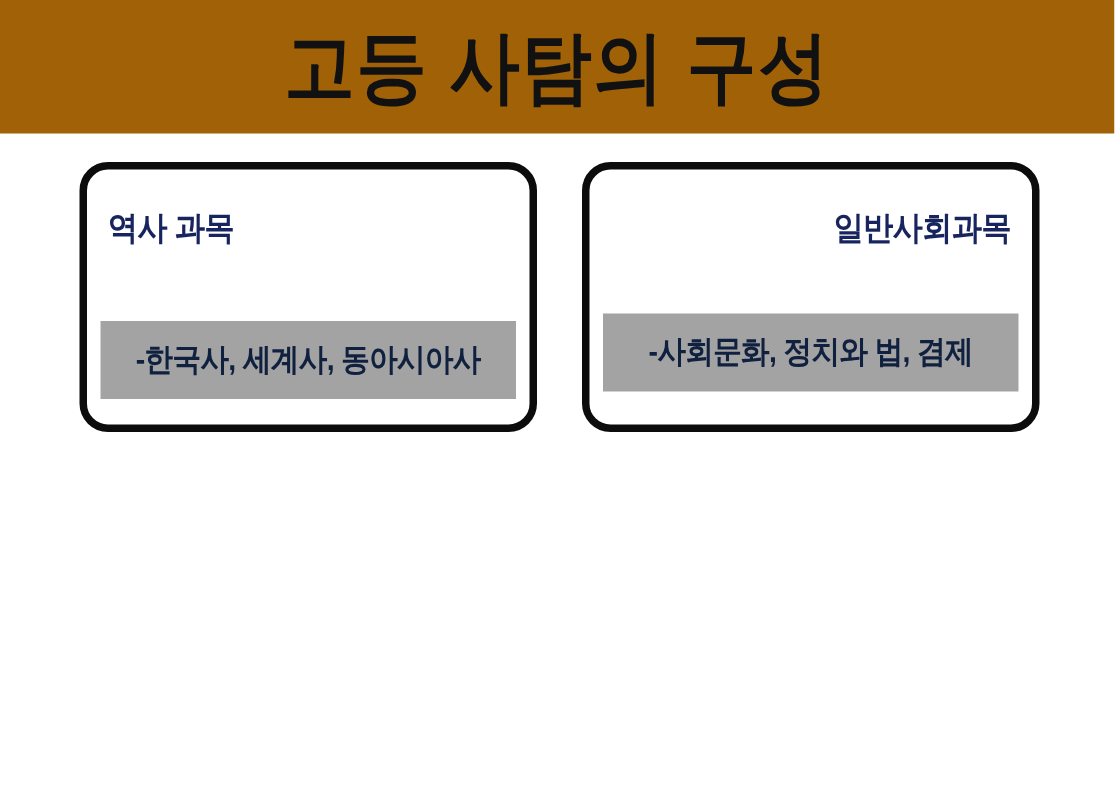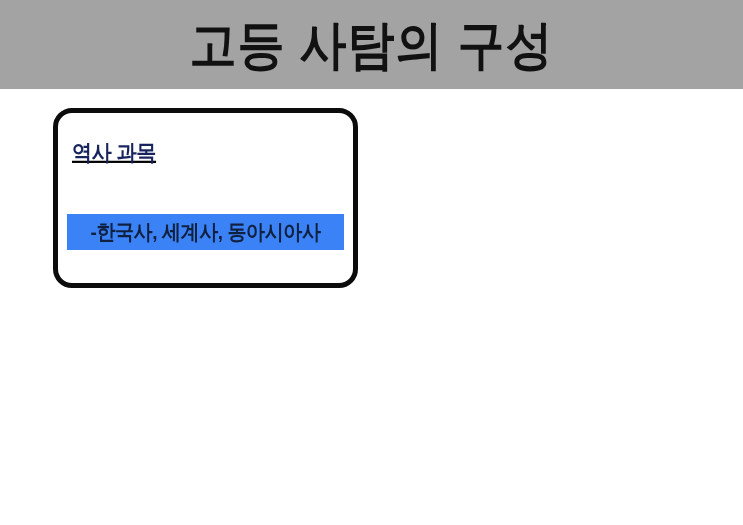--- a/index.html
+++ b/index.html
@@ -15,21 +15,21 @@
     position: relative;
   }
 
   
   .title-band {
     position: absolute;
     left: 0;
     top: 0;
     width: 743px;
     height: 89px;
-    background: #a3a3a3;
+    background: #a16207;
     display: flex;
     align-items: center;
     justify-content: center;
   }
   .title-text {
     font-size: 47px;
     font-weight: 700;
     color: #111111;
     letter-spacing: 1px;
     line-height: 1;
@@ -54,21 +54,20 @@
 
   .card {
     position: relative;
     box-sizing: border-box;
     background: #ffffff;
     border: 5px solid #0c0c0c;
     border-radius: 19px;
     display: flex;
     flex-direction: column;
     overflow: hidden;
-    text-decoration: underline;
   }
 
   .card-heading {
     font-size: 20px;
     font-weight: 700;
     color: #17245e;
     letter-spacing: -0.3px;
     white-space: nowrap;
     margin: 26px 14px 0 14px;
     transform: scaleY(1.1);
@@ -76,22 +75,22 @@
   }
   .card.align-right .card-heading {
     text-align: right;
     transform-origin: right center;
   }
 
   .highlight-band {
     position: absolute;
     left: 9px;
     right: 9px;
-    background: #3b82f6;
-    height: 36px;
+    background: #a3a3a3;
+    height: 52px;
     display: flex;
     align-items: center;
     justify-content: center;
   }
   .row-top .highlight-band { top: 101px; }
   .row-bottom .highlight-band { top: 96px; }
 
   .highlight-text {
     font-size: 19px;
     font-weight: 700;
@@ -112,14 +111,20 @@
 
   <div class="card row-top align-left">
     <div class="card-heading">역사 과목</div>
     <div class="highlight-band">
       <span class="highlight-text">-한국사, 세계사, 동아시아사</span>
     </div>
   </div>
 
 
 
+  <div class="card row-bottom align-right">
+    <div class="card-heading">일반사회과목</div>
+    <div class="highlight-band">
+      <span class="highlight-text">-사회문화, 정치와 법, 겸제</span>
+    </div>
+  </div>
 
 </div>
 
 </body></html>

